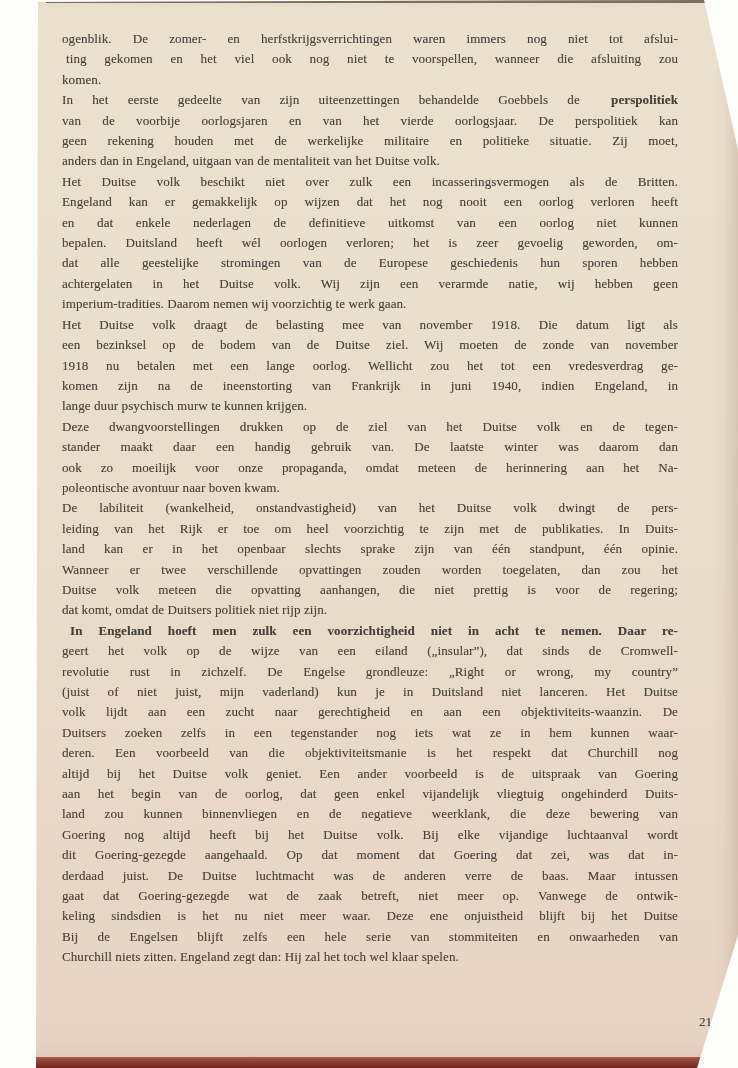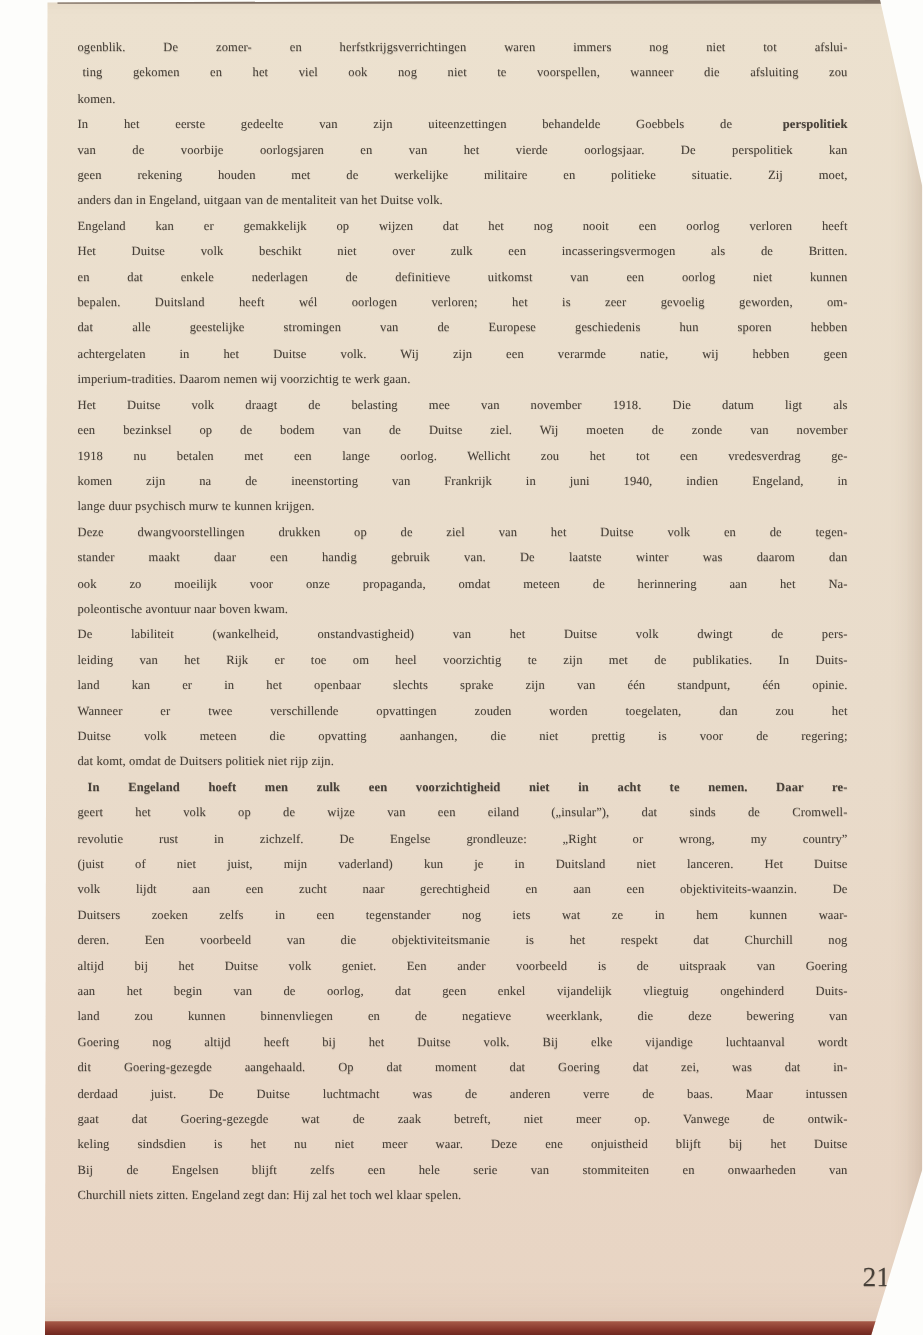--- a/index.html
+++ b/index.html
@@ -36,54 +36,54 @@
     position:absolute;top:0;left:46px;right:0;height:3px;
     background:var(--edge-line);opacity:.75;
   }
   .cover-bottom{
     position:absolute;bottom:0;left:0;right:24px;height:11px;
     background:linear-gradient(180deg,#a65a48 0%,var(--cover-red) 55%,#6f281f 100%);
   }
   .text-block{
     position:absolute;left:62px;top:29px;width:616px;
     color:var(--ink);
-    font-size:10px;
+    font-size:13px;
     letter-spacing:.1px;
     text-shadow:.2px .3px .6px rgba(90,78,64,.35);
   }
   .line{
     height:20.42px;line-height:20.42px;
     text-align:justify;text-align-last:left;
     white-space:normal;
     overflow:visible;
   }
   .line.just{text-align-last:justify;}
   .line .b{font-weight:700;margin-left:12px;}
   .page-number{
     position:absolute;top:1012px;right:26px;
-    color:var(--ink);font-size:22px;line-height:20px;
+    color:var(--ink);font-size:13px;line-height:20px;
     text-shadow:.2px .3px .6px rgba(90,78,64,.35);
   }
 </style>
 </head>
 <body>
 
 <div class="photo">
   <div class="scan-area">
     <div class="cover-top-line"></div>
     <div class="text-block">
         <div class="line just"><span>ogenblik. De zomer- en herfstkrijgsverrichtingen waren immers nog niet tot afslui-</span></div>
         <div class="line just" style="padding-left: 4px;"><span>ting gekomen en het viel ook nog niet te voorspellen, wanneer die afsluiting zou</span></div>
         <div class="line"><span>komen.</span></div>
         <div class="line just"><span>In het eerste gedeelte van zijn uiteenzettingen behandelde Goebbels de </span><span class="b">perspolitiek</span></div>
         <div class="line just"><span>van de voorbije oorlogsjaren en van het vierde oorlogsjaar. De perspolitiek kan</span></div>
         <div class="line just"><span>geen rekening houden met de werkelijke militaire en politieke situatie. Zij moet,</span></div>
         <div class="line"><span>anders dan in Engeland, uitgaan van de mentaliteit van het Duitse volk.</span></div>
+        <div class="line just"><span>Het Duitse volk beschikt niet over zulk een incasseringsvermogen als de Britten.</span></div>
         <div class="line just"><span>Engeland kan er gemakkelijk op wijzen dat het nog nooit een oorlog verloren heeft</span></div>
-        <div class="line just"><span>Het Duitse volk beschikt niet over zulk een incasseringsvermogen als de Britten.</span></div>
         <div class="line just"><span>en dat enkele nederlagen de definitieve uitkomst van een oorlog niet kunnen</span></div>
         <div class="line just"><span>bepalen. Duitsland heeft wél oorlogen verloren; het is zeer gevoelig geworden, om-</span></div>
         <div class="line just"><span>dat alle geestelijke stromingen van de Europese geschiedenis hun sporen hebben</span></div>
         <div class="line just"><span>achtergelaten in het Duitse volk. Wij zijn een verarmde natie, wij hebben geen</span></div>
         <div class="line"><span>imperium-tradities. Daarom nemen wij voorzichtig te werk gaan.</span></div>
         <div class="line just"><span>Het Duitse volk draagt de belasting mee van november 1918. Die datum ligt als</span></div>
         <div class="line just"><span>een bezinksel op de bodem van de Duitse ziel. Wij moeten de zonde van november</span></div>
         <div class="line just"><span>1918 nu betalen met een lange oorlog. Wellicht zou het tot een vredesverdrag ge-</span></div>
         <div class="line just"><span>komen zijn na de ineenstorting van Frankrijk in juni 1940, indien Engeland, in</span></div>
         <div class="line"><span>lange duur psychisch murw te kunnen krijgen.</span></div>

